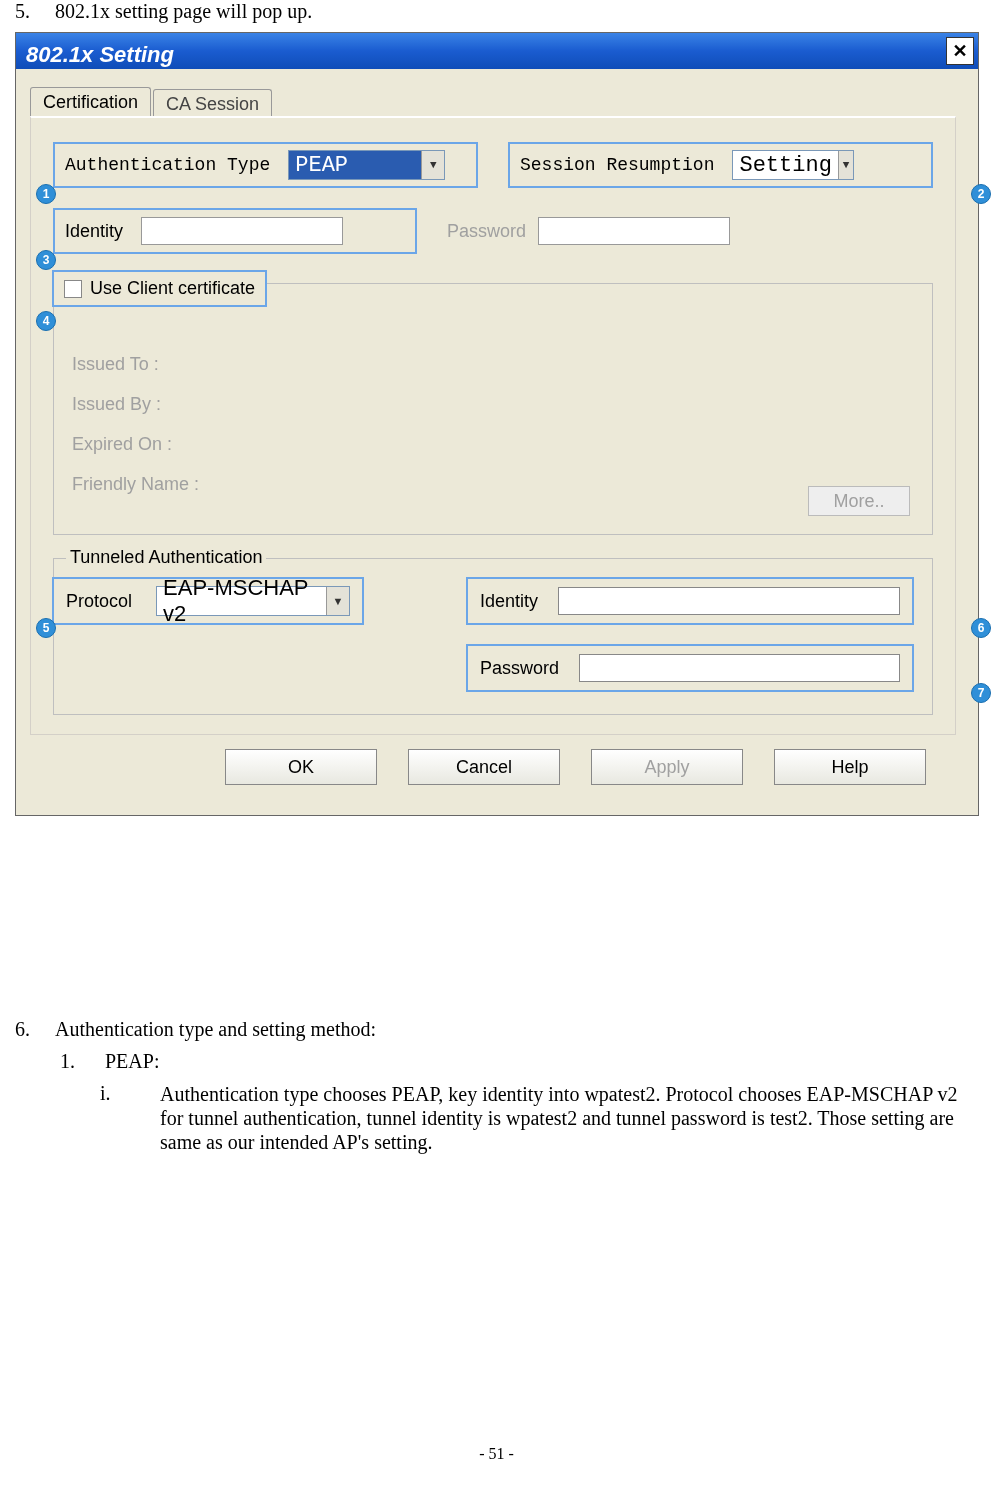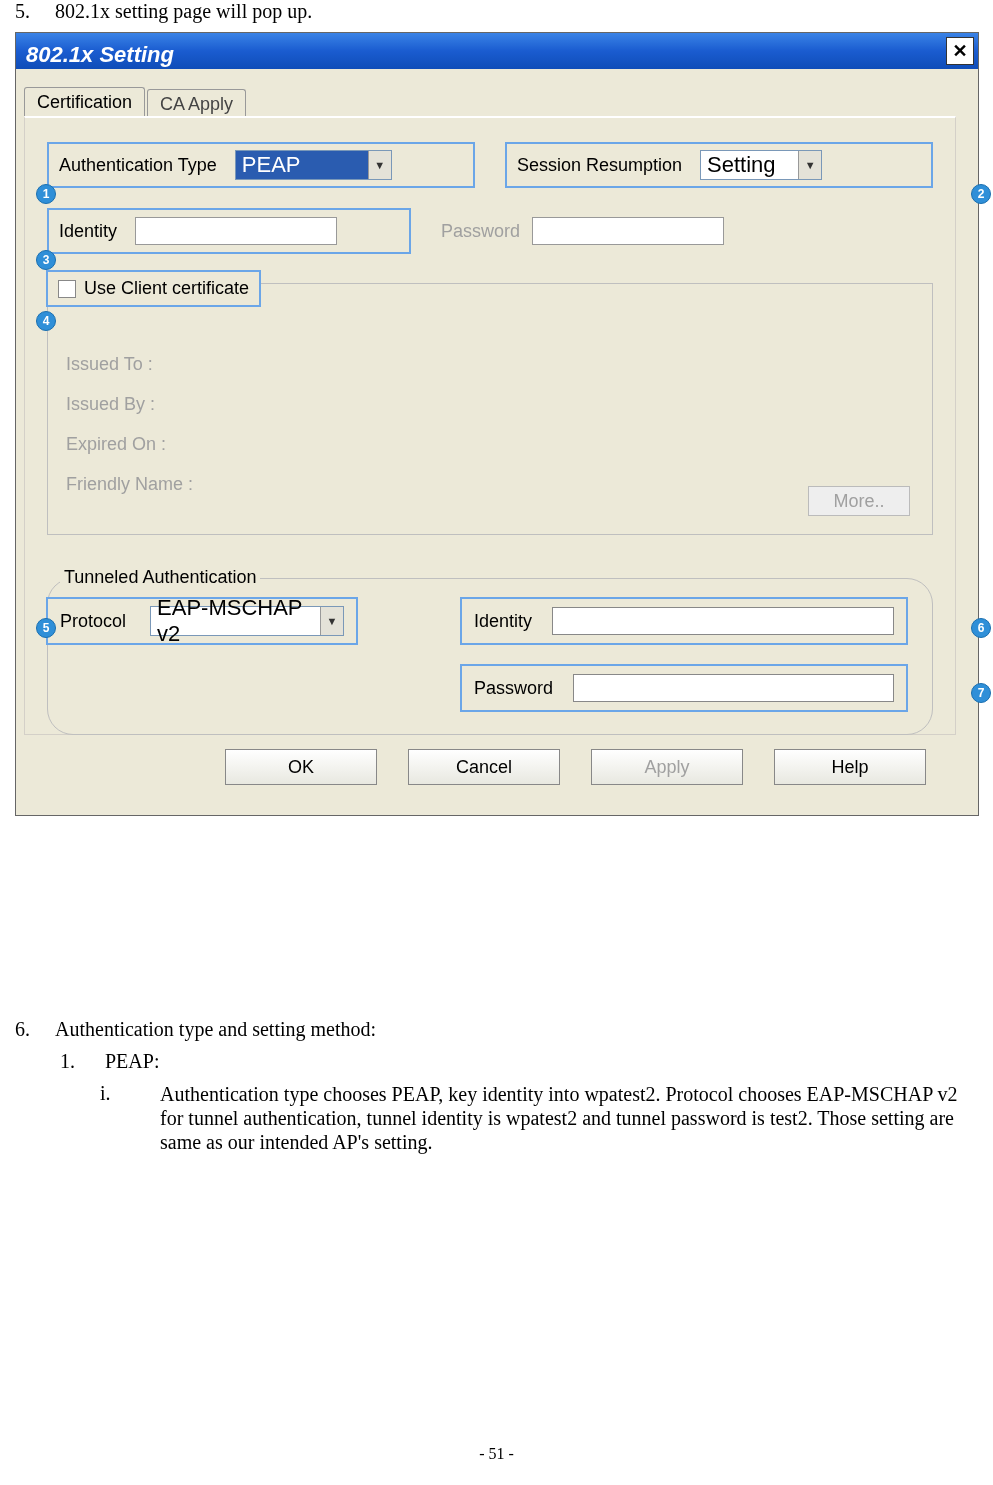--- a/index.html
+++ b/index.html
@@ -53,21 +53,21 @@
     border: 1px solid #333;
     display: flex;
     align-items: center;
     justify-content: center;
     font-weight: bold;
     font-size: 18px;
     line-height: 1;
   }
   .dialog-body {
     position: relative;
-    padding: 18px 22px 12px 8px;
+    padding: 18px 22px 12px 14px;
   }
   .tabs {
     display: flex;
     margin-bottom: -1px;
   }
   .tab {
     border: 1px solid #999;
     border-bottom: none;
     padding: 4px 12px;
     background: #ece9d8;
@@ -93,21 +93,21 @@
     gap: 30px;
   }
   .box {
     border: 2px solid #6ba6e8;
     background: #ece9d8;
     display: flex;
     align-items: center;
     height: 42px;
     padding: 0 10px;
   }
-  .authbox { flex: 1; }
+  .authbox { flex: 1; font-family: Liberation Mono, monospace; }
   .lbl { margin-right: 18px; }
   .select {
     display: inline-flex;
     align-items: center;
     border: 1px solid #7a98b8;
     height: 28px;
     background: #fff;
   }
   .select.sel-auth { width: 155px; }
   .select.sel-auth .sel-text { background: #2a5cb0; color: #fff; }
@@ -150,21 +150,21 @@
     margin-left: 30px;
     color: #a0a0a0;
   }
   .pwd-group .lbl { margin-right: 12px; }
   .fieldset {
     position: absolute;
     left: 22px; right: 22px;
     border: 1px solid #bfbfbf;
   }
   .fieldset1 { top: 165px; height: 250px; }
-  .fieldset2 { top: 460px; height: 155px; border-radius: 26px; }
+  .fieldset2 { top: 440px; height: 155px; }
   .use-client-box {
     position: absolute;
     top: -14px; left: -2px;
     border: 2px solid #6ba6e8;
     background: #ece9d8;
     padding: 6px 10px;
     display: flex;
     align-items: center;
     gap: 8px;
   }
@@ -318,21 +318,21 @@
 <div class="dialog">
   <div class="titlebar">
     <span class="titlebar-text">802.1x Setting</span>
     <div class="close-btn">
       <span>✕</span>
     </div>
   </div>
   <div class="dialog-body">
     <div class="tabs">
       <div class="tab">Certification</div>
-      <div class="tab inactive">CA Apply</div>
+      <div class="tab inactive">CA Session</div>
     </div>
     <div class="panel">
 
       <div class="row1">
         <div class="box authbox">
           <span class="lbl">Authentication Type</span>
           <div class="select sel-auth">
             <span class="sel-text">PEAP</span>
             <span class="sel-arrow">▼</span>
           </div>

